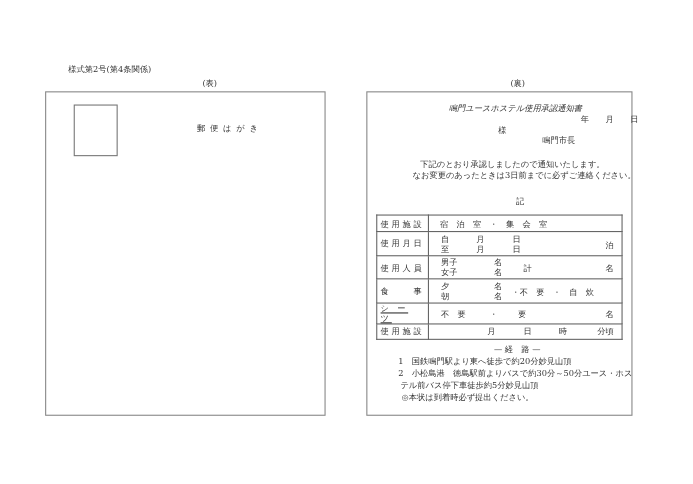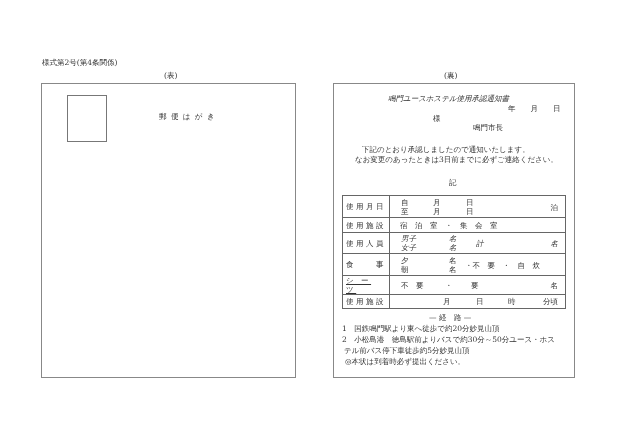--- a/index.html
+++ b/index.html
@@ -1,19 +1,19 @@
 <!DOCTYPE html>
 <html><head>
 <meta charset="utf-8">
 <style>
   html, body { margin:0; padding:0; }
   body { width:630px; height:440px; background:#ffffff; position:relative; overflow:hidden;
          font-family:"DejaVu Serif","Liberation Serif",serif; color:#333; }
   .abs { position:absolute; white-space:nowrap; }
-  .t7 { font-size:7.5px; line-height:9px; }
+  .t7 { font-size:7.5px; line-height:9px;margin-left:20px; }
   .box { position:absolute; border:1px solid #888; box-sizing:border-box; }
   .stamp { position:absolute; border:1px solid #777; box-sizing:border-box; }
   table.info { position:absolute; left:342px; top:195px; width:224px; border-collapse:collapse; font-size:7.5px; }
   table.info td { border:1px solid #666; padding:0 3px; vertical-align:middle; line-height:9px; }
   td.lbl { width:40px; letter-spacing:2.5px; }
 </style>
 </head>
 <body>
 
 <div class="abs t7" style="left:42px;top:58px;">様式第2号(第4条関係)</div>
@@ -30,42 +30,42 @@
 <div class="abs t7" style="left:388px;top:94px;font-style:italic;">鳴門ユースホステル使用承認通知書</div>
 <div class="abs t7" style="left:508px;top:104px;">年　　月　　日</div>
 <div class="abs t7" style="left:433px;top:114px;">様</div>
 <div class="abs t7" style="left:473px;top:123px;">鳴門市長</div>
 <div class="abs t7" style="left:362px;top:145px;">下記のとおり承認しましたので通知いたします。</div>
 <div class="abs t7" style="left:355px;top:155px;">なお変更のあったときは3日前までに必ずご連絡ください。</div>
 <div class="abs t7" style="left:449px;top:178px;">記</div>
 
 <table class="info">
   <tbody>
-      <tr style="height:22px;">
+      <tr style="height:15px;">
+    <td class="lbl">使用施設</td>
+    <td style="padding-left:10px;">宿　泊　室　・　集　会　室</td>
+  </tr>
+  <tr style="height:22px;">
     <td class="lbl">使用月日</td>
     <td>
       <div style="position:relative;height:20px;">
         <span class="abs" style="left:8px;top:1px;">自</span>
         <span class="abs" style="left:40px;top:1px;">月</span>
         <span class="abs" style="left:73px;top:1px;">日</span>
         <span class="abs" style="left:8px;top:10px;">至</span>
         <span class="abs" style="left:40px;top:10px;">月</span>
         <span class="abs" style="left:73px;top:10px;">日</span>
         <span class="abs" style="right:4px;top:6px;">泊</span>
       </div>
     </td>
   </tr>
-  <tr style="height:15px;">
-    <td class="lbl">使用施設</td>
-    <td style="padding-left:10px;">宿　泊　室　・　集　会　室</td>
-  </tr>
   <tr style="height:21px;">
     <td class="lbl">使用人員</td>
     <td>
-      <div style="position:relative;height:19px;font-style:italic;">
+      <div style="position:relative;height:19px;">
         <span class="abs" style="left:8px;top:0px;">男子</span>
         <span class="abs" style="left:56px;top:0px;">名</span>
         <span class="abs" style="left:8px;top:9px;">女子</span>
         <span class="abs" style="left:56px;top:9px;">名</span>
         <span class="abs" style="left:83px;top:5px;">計</span>
         <span class="abs" style="right:4px;top:5px;">名</span>
       </div>
     </td>
   </tr>
   <tr style="height:22px;">

